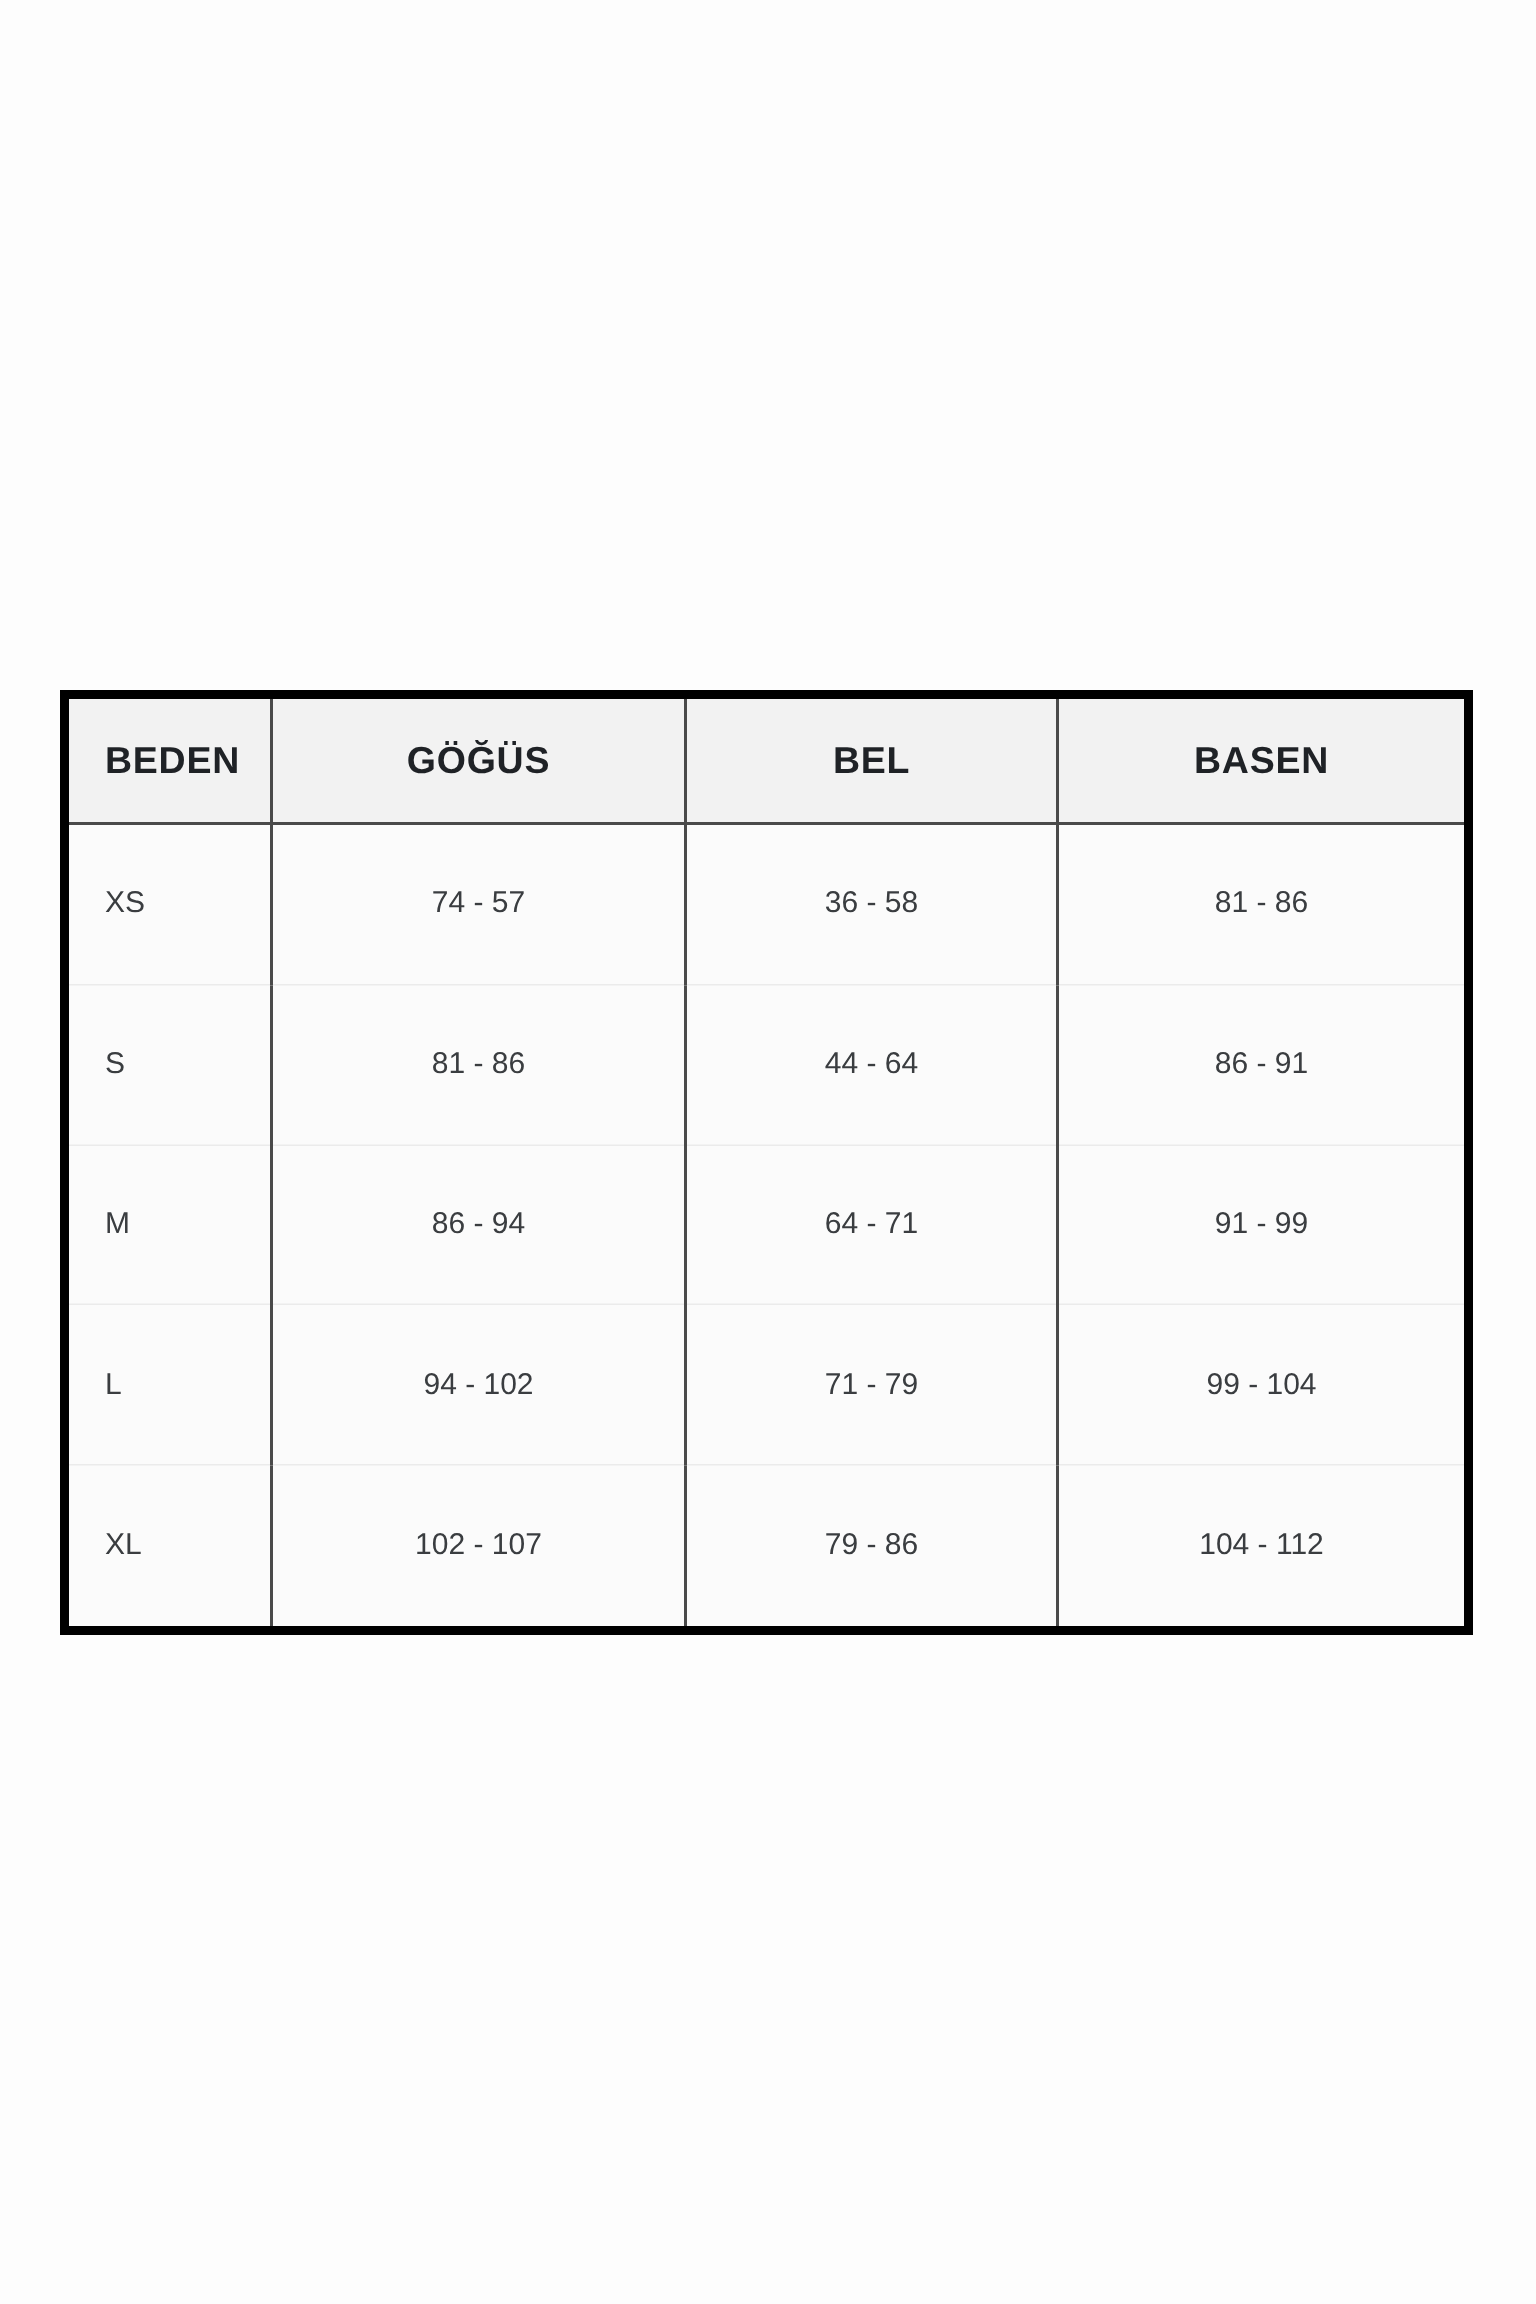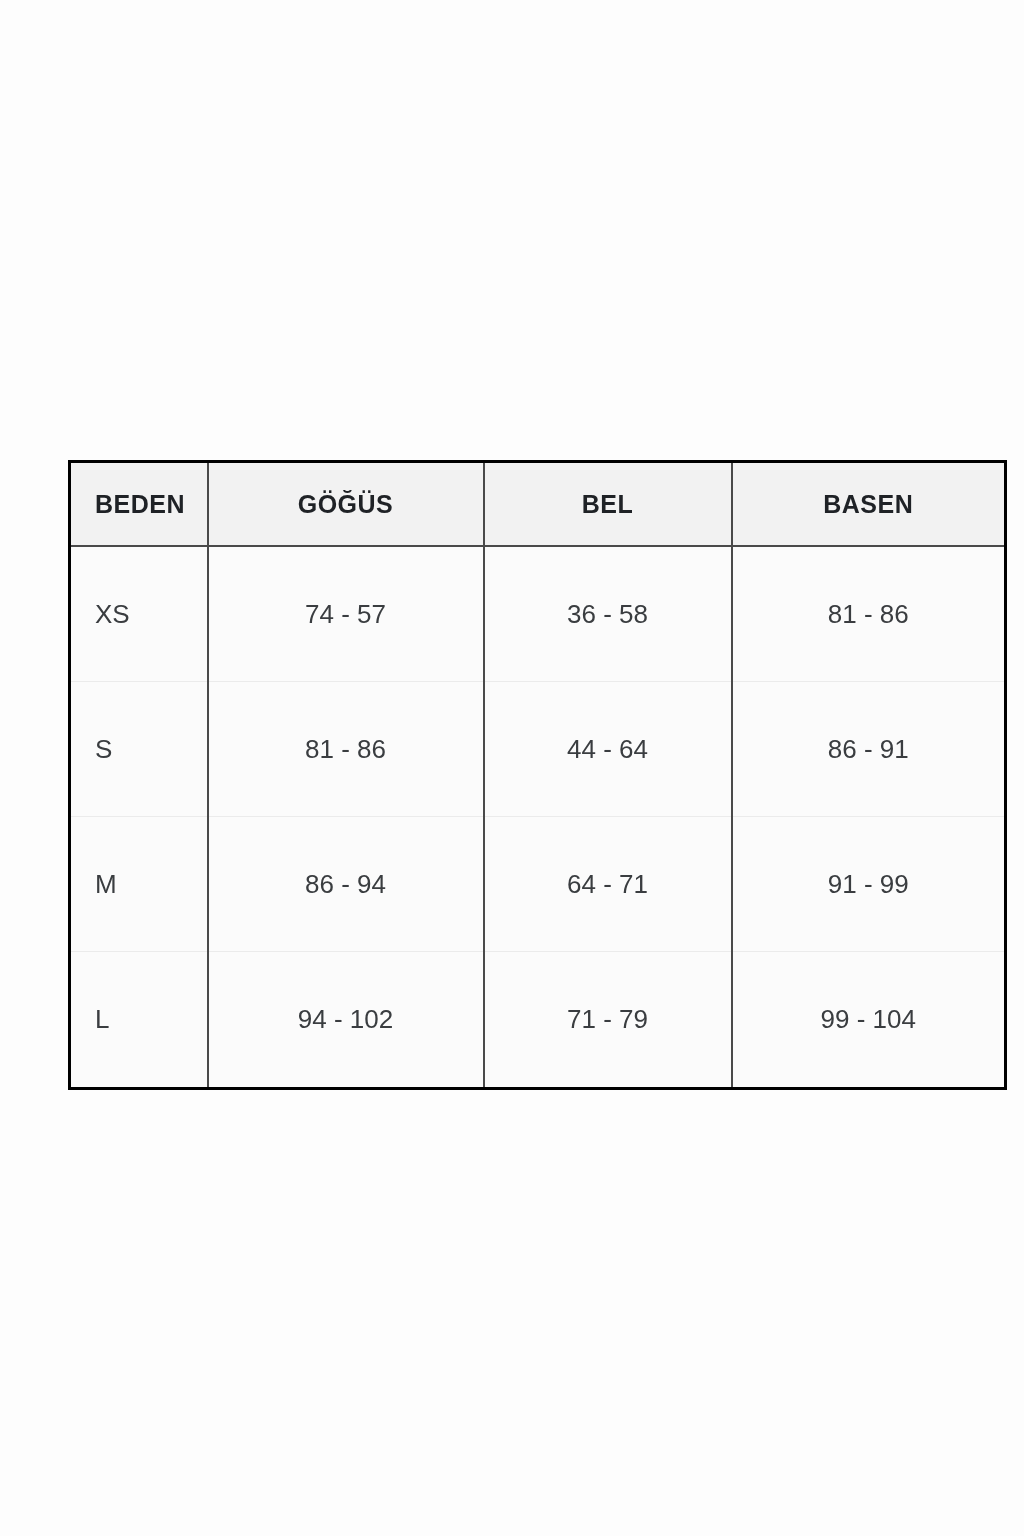--- a/index.html
+++ b/index.html
@@ -19,23 +19,22 @@
     left: 40px;
     top: 460px;
     width: 936px;
     height: 630px;
   }
   table.size-chart {
     width: 100%;
     height: 100%;
     border-collapse: collapse;
     table-layout: fixed;
-    border: 3px solid #000000;
+    border: 6px solid #000000;
     background: #fbfbfb;
-    margin-left: 28px;
   }
   col.c-size  { width: 138px; }
   col.c-chest { width: 276px; }
   col.c-waist { width: 248px; }
   col.c-hips  { width: 274px; }
 
   th, td {
     border-left: 2px solid #4a4a4a;
     text-align: center;
     vertical-align: middle;
@@ -49,21 +48,21 @@
     height: 82px;
     background: #f2f2f2;
     border-bottom: 2px solid #4a4a4a;
     font-size: 25px;
     font-weight: bold;
     letter-spacing: 0.5px;
     color: #1f2226;
   }
   tbody td {
     height: 77px;
-    font-size: 26px;
+    font-size: 20px;
     font-weight: 400;
     color: #3a3d40;
     background: #fbfbfb;
   }
   tbody tr + tr td {
     border-top: 1px solid #ebebeb;
   }
   th.size-col, td.size-col {
     text-align: left;
     padding-left: 24px;
@@ -106,15 +105,21 @@
         <td>86 - 94</td>
         <td>64 - 71</td>
         <td>91 - 99</td>
       </tr>
       <tr>
         <td class="size-col">L</td>
         <td>94 - 102</td>
         <td>71 - 79</td>
         <td>99 - 104</td>
       </tr>
+      <tr>
+        <td class="size-col">XL</td>
+        <td>102 - 107</td>
+        <td>79 - 86</td>
+        <td>104 - 112</td>
+      </tr>
     </tbody>
   </table>
 </div>
 
 </body></html>

